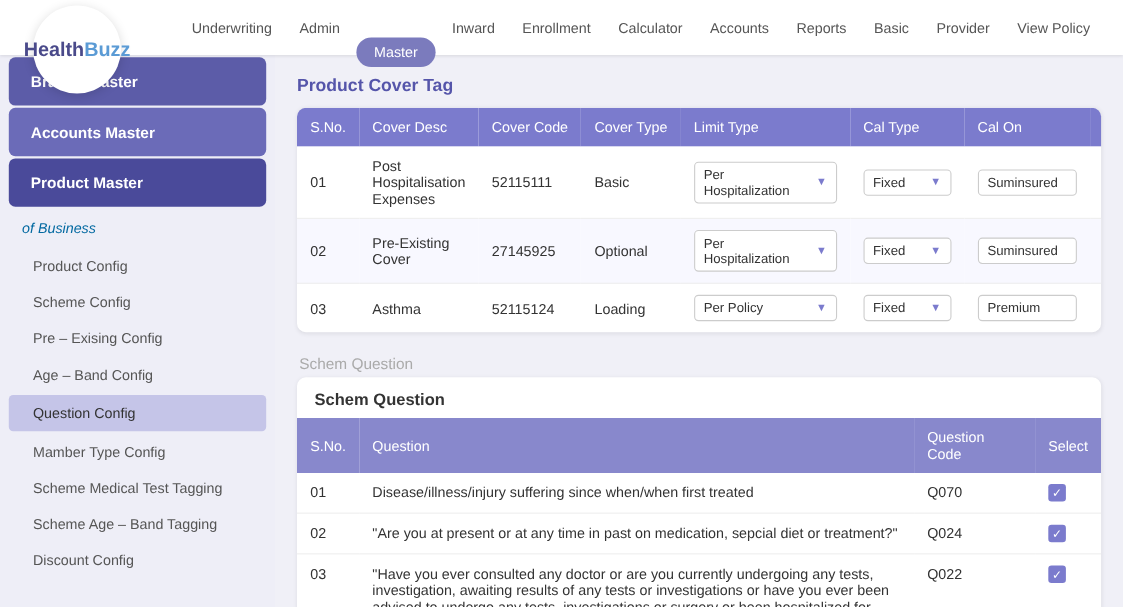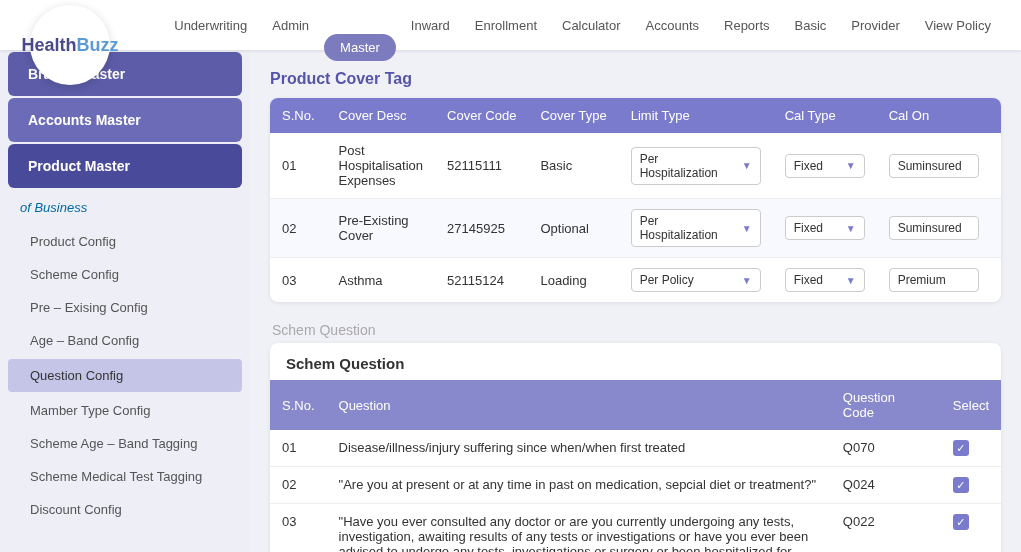--- a/index.html
+++ b/index.html
@@ -249,22 +249,22 @@
 
   <div class="of-business">of Business</div>
 
   <div class="sidebar-sub-items" id="sidebar-sub-container">
       <div class="sidebar-sub-item">Product Config</div>
       <div class="sidebar-sub-item">Scheme Config</div>
       <div class="sidebar-sub-item">Pre – Exising Config</div>
       <div class="sidebar-sub-item">Age – Band Config</div>
       <div class="sidebar-sub-item active">Question Config</div>
       <div class="sidebar-sub-item">Mamber Type Config</div>
+      <div class="sidebar-sub-item">Scheme Medical Test Tagging</div>
       <div class="sidebar-sub-item">Scheme Age – Band Tagging</div>
-      <div class="sidebar-sub-item">Scheme Medical Test Tagging</div>
       <div class="sidebar-sub-item">Discount Config</div>
     </div>
 </div>
 
 <div class="main-content">
 
   <div class="section-title">Product Cover Tag</div>
   <div class="table-container">
     <table class="data-table">
       <thead>

